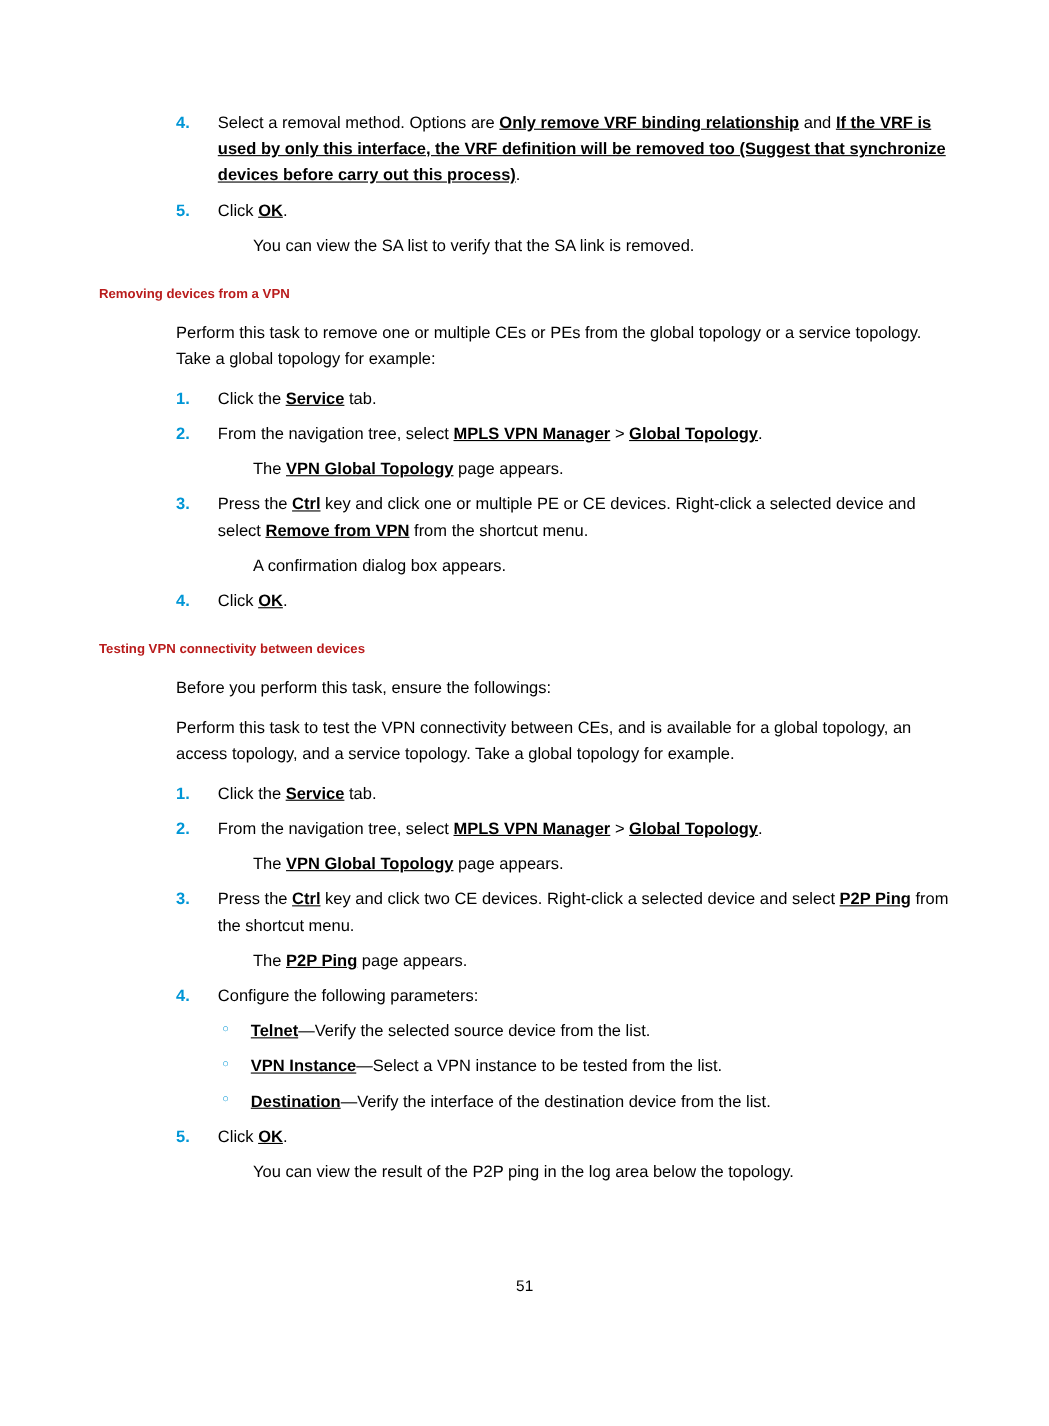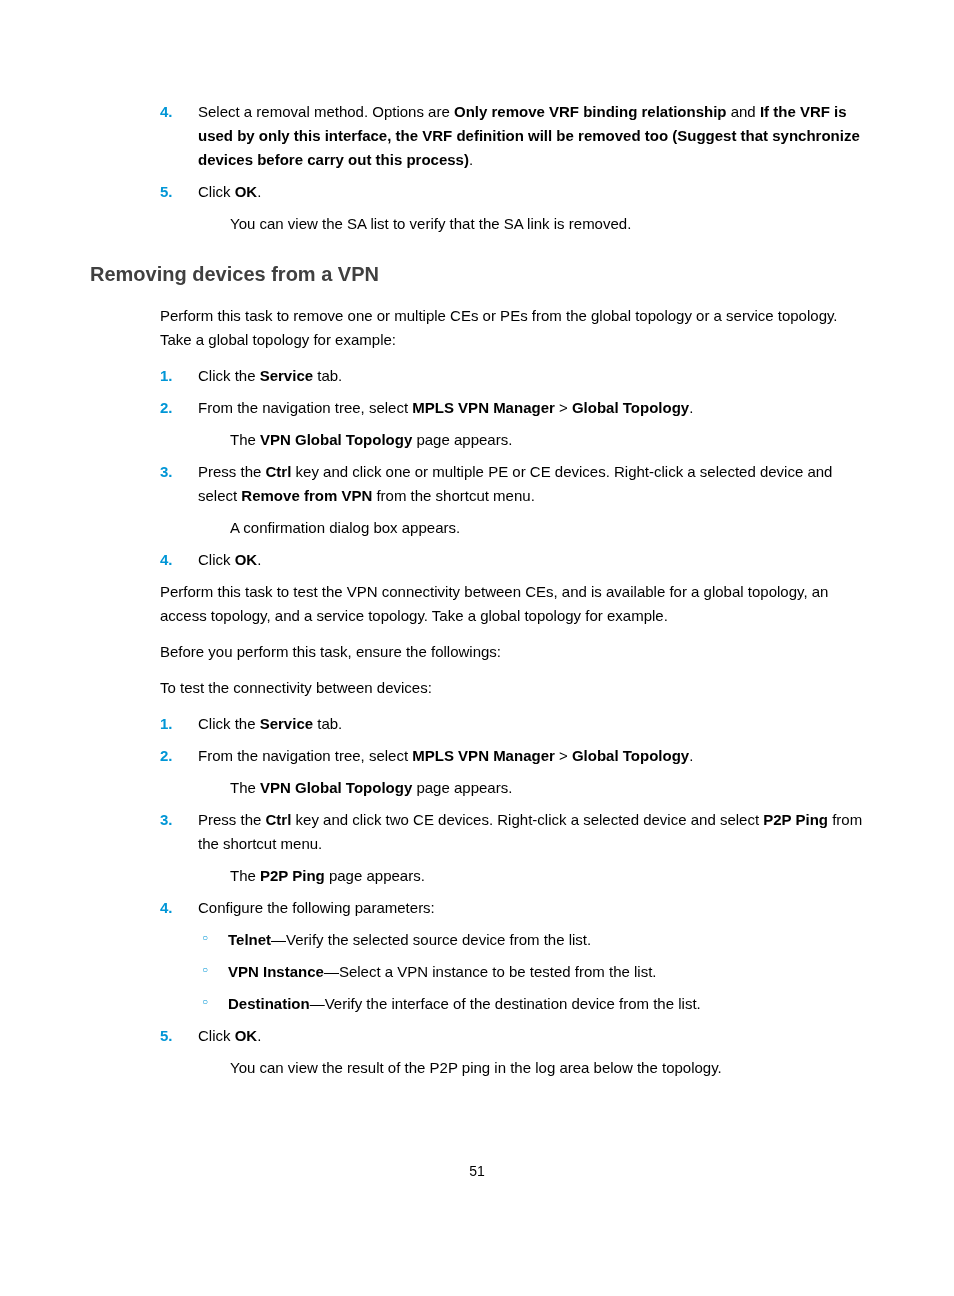--- a/index.html
+++ b/index.html
@@ -33,23 +33,23 @@
     top: 0;
     font-weight: bold;
     color: #0096d6;
   }
   .sub-para {
     margin-top: 8px;
     margin-bottom: 8px;
     margin-left: 32px;
   }
   .h3 {
-    color: #404040;
+    color: #b91c1c;
     font-weight: bold;
-    font-size: 20px;
+    font-size: 12px;
     margin: 22px 0 14px 0;
   }
   .body-para {
     margin: 0 0 12px 70px;
   }
   .ul-bullets {
     list-style: none;
     padding: 0;
     margin: 0 0 12px 70px;
   }
@@ -77,21 +77,21 @@
     margin-bottom: 8px;
   }
   .ul-circle > li::before {
     content: "○";
     position: absolute;
     left: 4px;
     top: 2px;
     color: #0096d6;
     font-size: 10px;
   }
-  b { font-weight: bold; }
+  b { font-weight: bold; text-decoration: underline; }
   .page-num {
     text-align: center;
     font-size: 14px;
     margin-top: 80px;
   }
 </style>
 </head>
 <body>
 
 <div class="page">
@@ -125,25 +125,25 @@
       <span class="num">3.</span>
       <span><span>Press the </span><b>Ctrl</b><span> key and click one or multiple PE or CE devices. Right-click a selected device and select </span><b>Remove from VPN</b><span> from the shortcut menu.</span></span>
       <div class="sub-para">A confirmation dialog box appears.</div>
     </li>
     <li>
       <span class="num">4.</span>
       <span><span>Click </span><b>OK</b><span>.</span></span>
     </li>
   </ol>
 
+  <div class="h3">Testing VPN connectivity between devices</div>
+  <div class="body-para">Before you perform this task, ensure the followings:</div>
   <div class="body-para">Perform this task to test the VPN connectivity between CEs, and is available for a global topology, an access topology, and a service topology. Take a global topology for example.</div>
-  <div class="body-para">Before you perform this task, ensure the followings:</div>
 
 
-  <div class="body-para">To test the connectivity between devices:</div>
 
   <ol class="ol-main">
     <li>
       <span class="num">1.</span>
       <span><span>Click the </span><b>Service</b><span> tab.</span></span>
     </li>
     <li>
       <span class="num">2.</span>
       <span><span>From the navigation tree, select </span><b>MPLS VPN Manager</b><span> &gt; </span><b>Global Topology</b><span>.</span></span>
       <div class="sub-para"><span>The </span><b>VPN Global Topology</b><span> page appears.</span></div>

